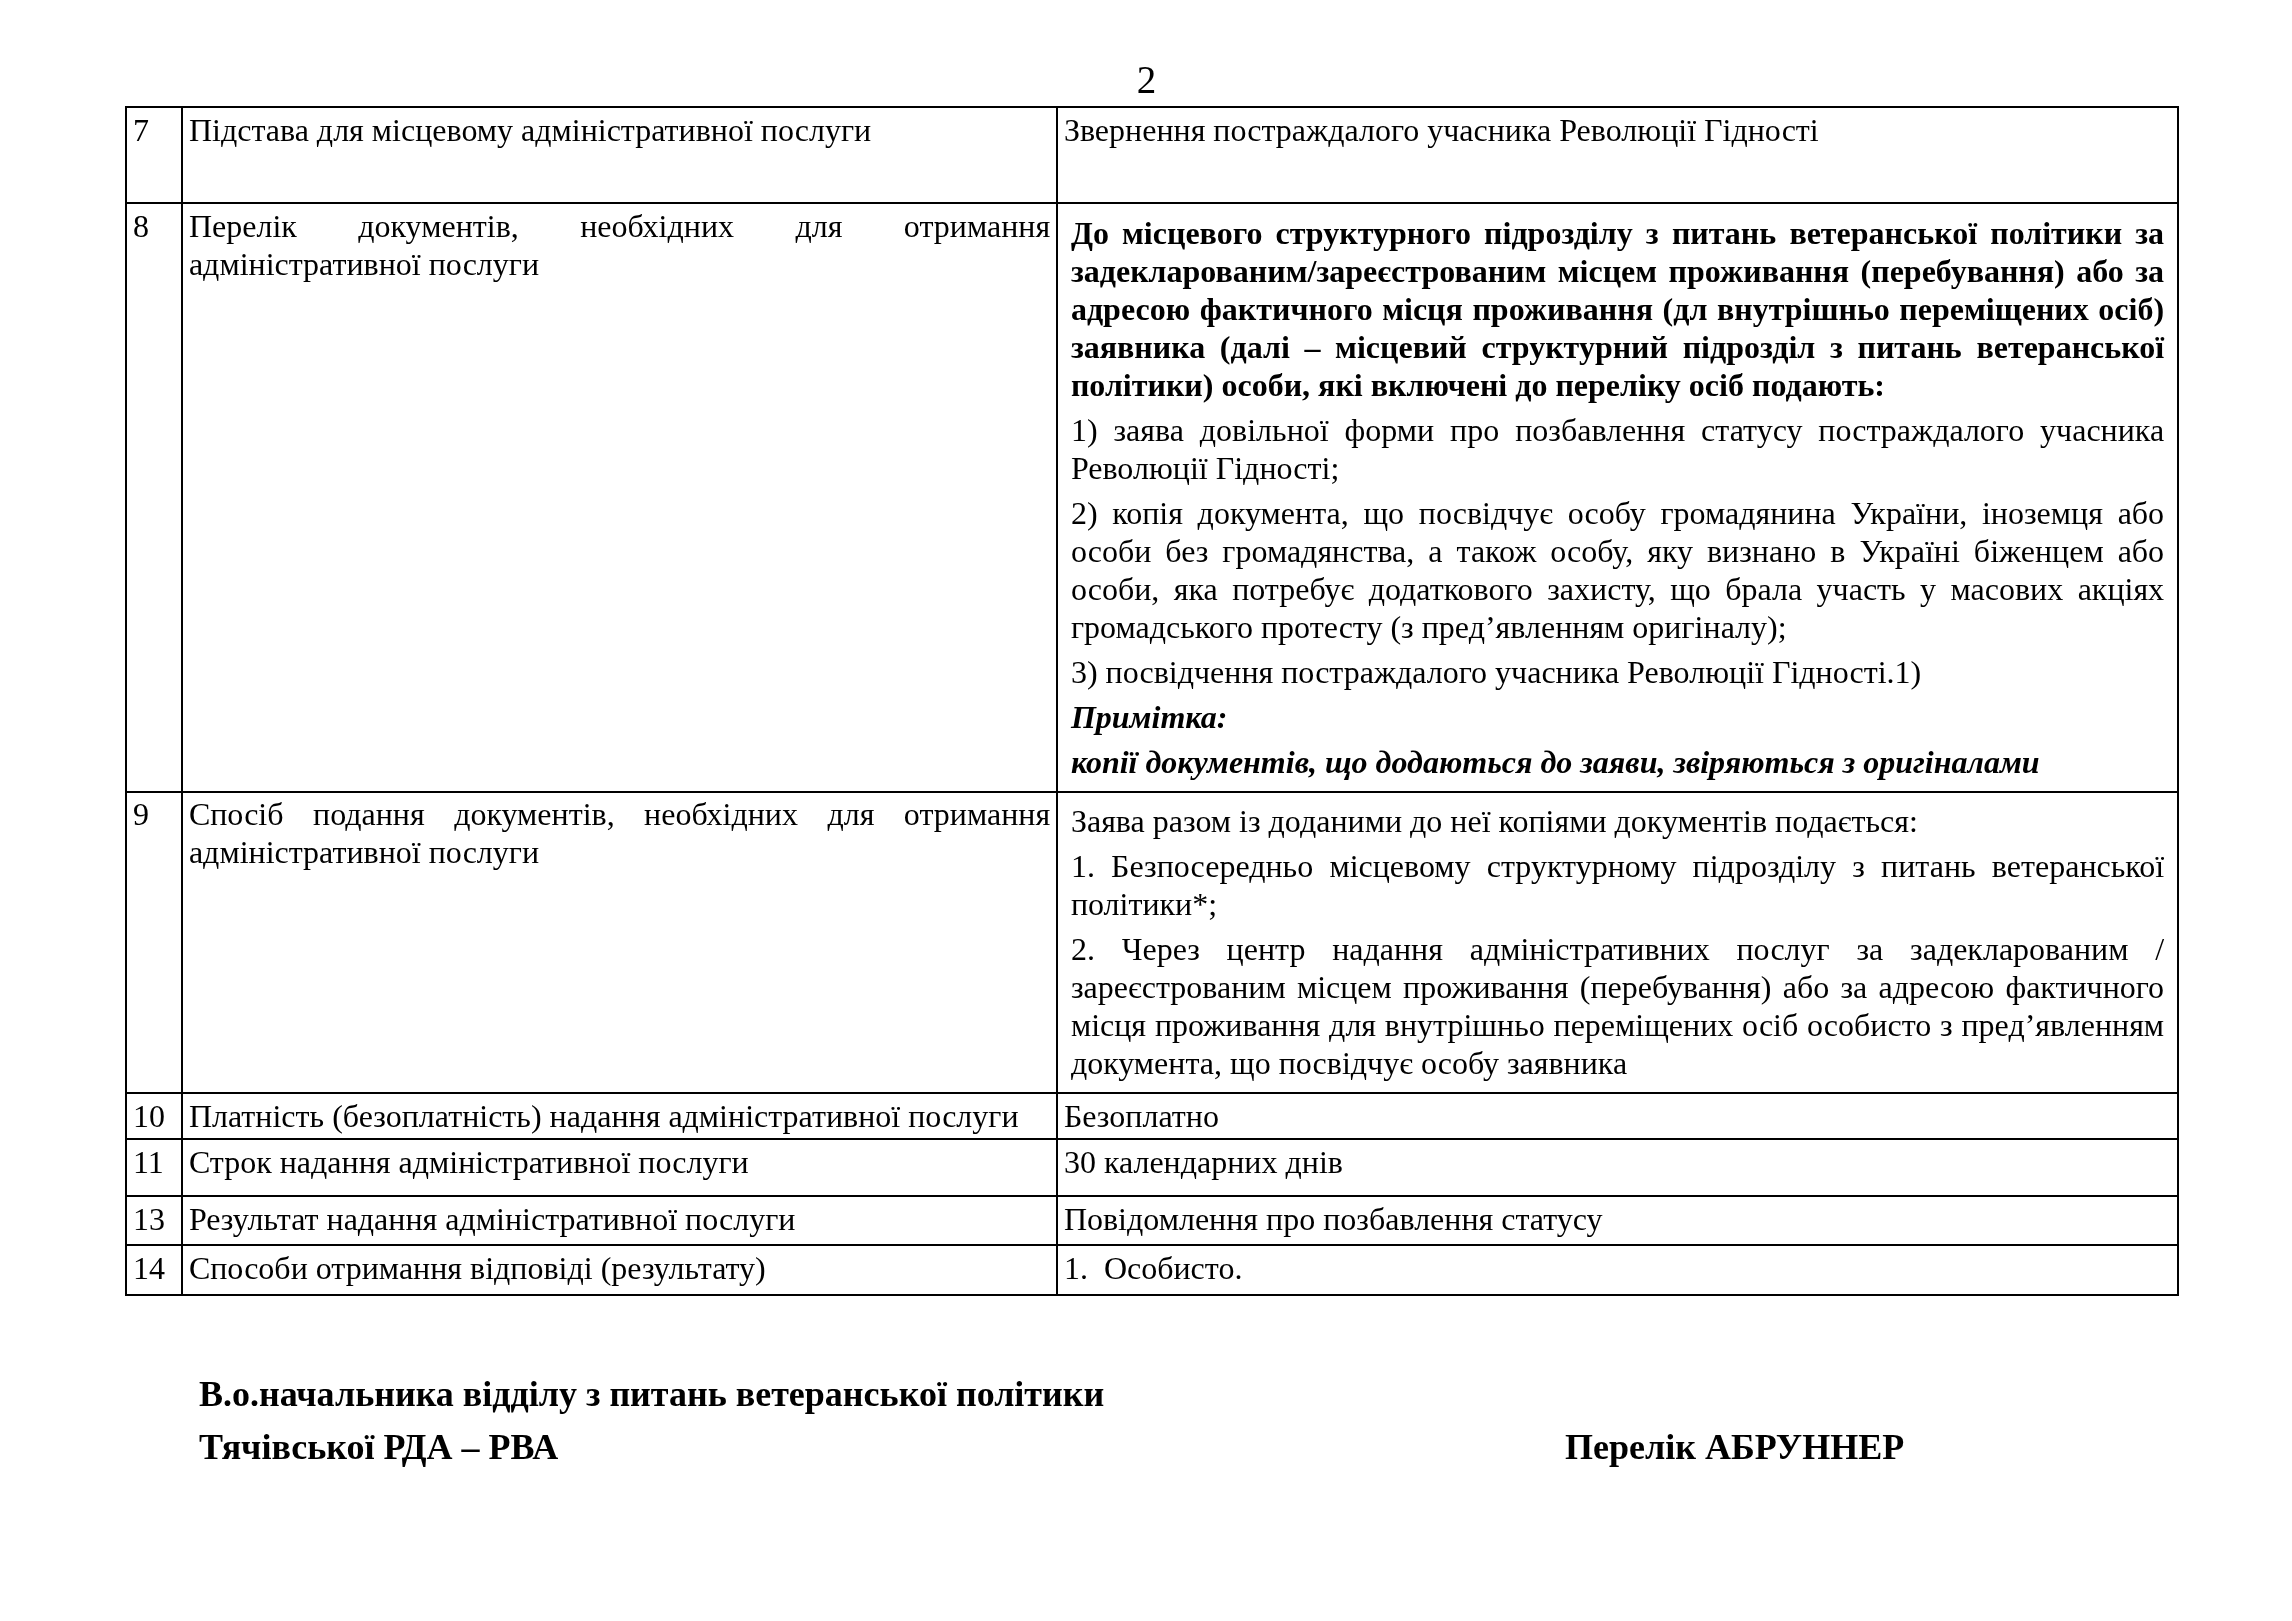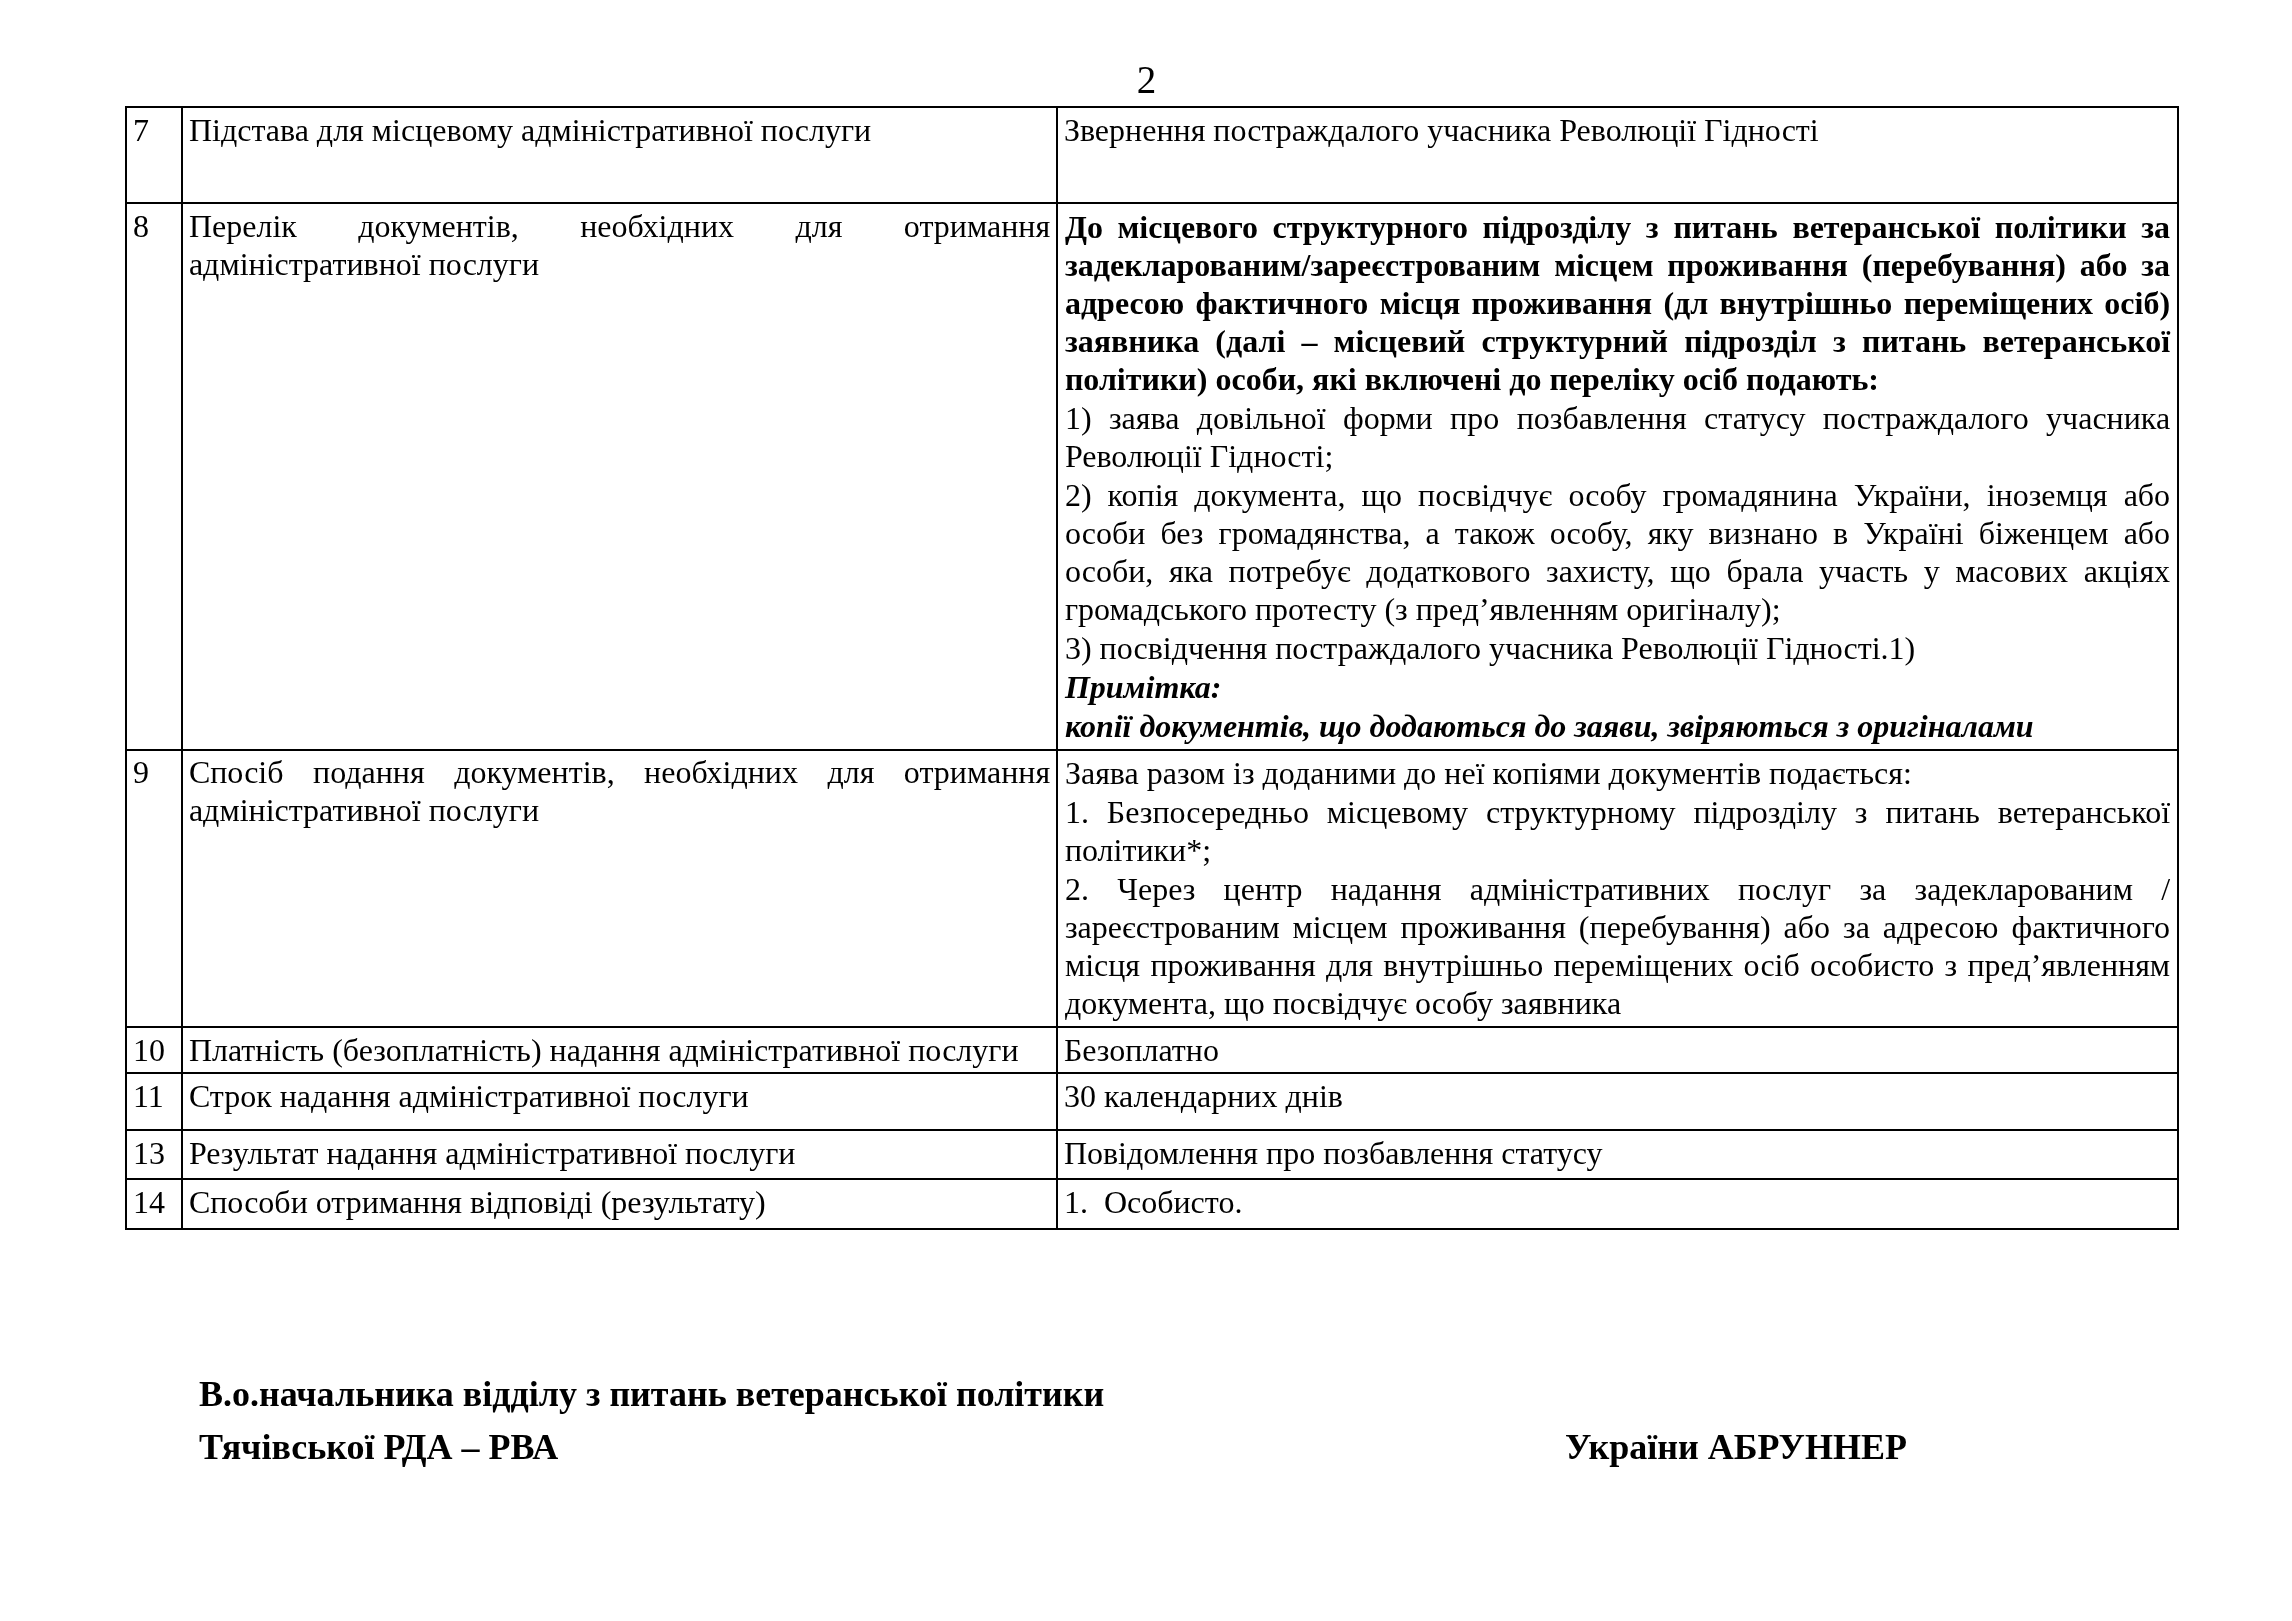--- a/index.html
+++ b/index.html
@@ -41,21 +41,21 @@
     padding: 2.9px 5.9px;
     overflow: hidden;
   }
   td.num {
     padding: 2.9px 2px 2.9px 5.9px;
   }
   td.just {
     text-align: justify;
   }
   .doc-table p {
-    margin: 1px;
+    margin: 7px;
     text-align: justify;
   }
   .bold { font-weight: bold; }
   .bolditalic { font-weight: bold; font-style: italic; }
   td.h7  { height: 88px; }
   td.h10 { height: 37px; }
   td.h11 { height: 49px; }
   td.h13 { height: 41px; }
   td.h14 { height: 43px; }
   .signature {
@@ -146,18 +146,18 @@
       <td class="label h14">Способи отримання відповіді (результату)</td>
       <td class="value h14">1.&nbsp;&nbsp;Особисто.</td>
     </tr>
   </tbody>
     </table>
 
   <div class="signature">
     <div>В.о.начальника відділу з питань ветеранської політики</div>
     <div class="sig-row">
       <span>Тячівської РДА – РВА</span>
-      <span class="sig-name">України АБРУННЕР</span>
+      <span class="sig-name">Перелік АБРУННЕР</span>
     </div>
   </div>
 
 </div>
 
 
 </body></html>

